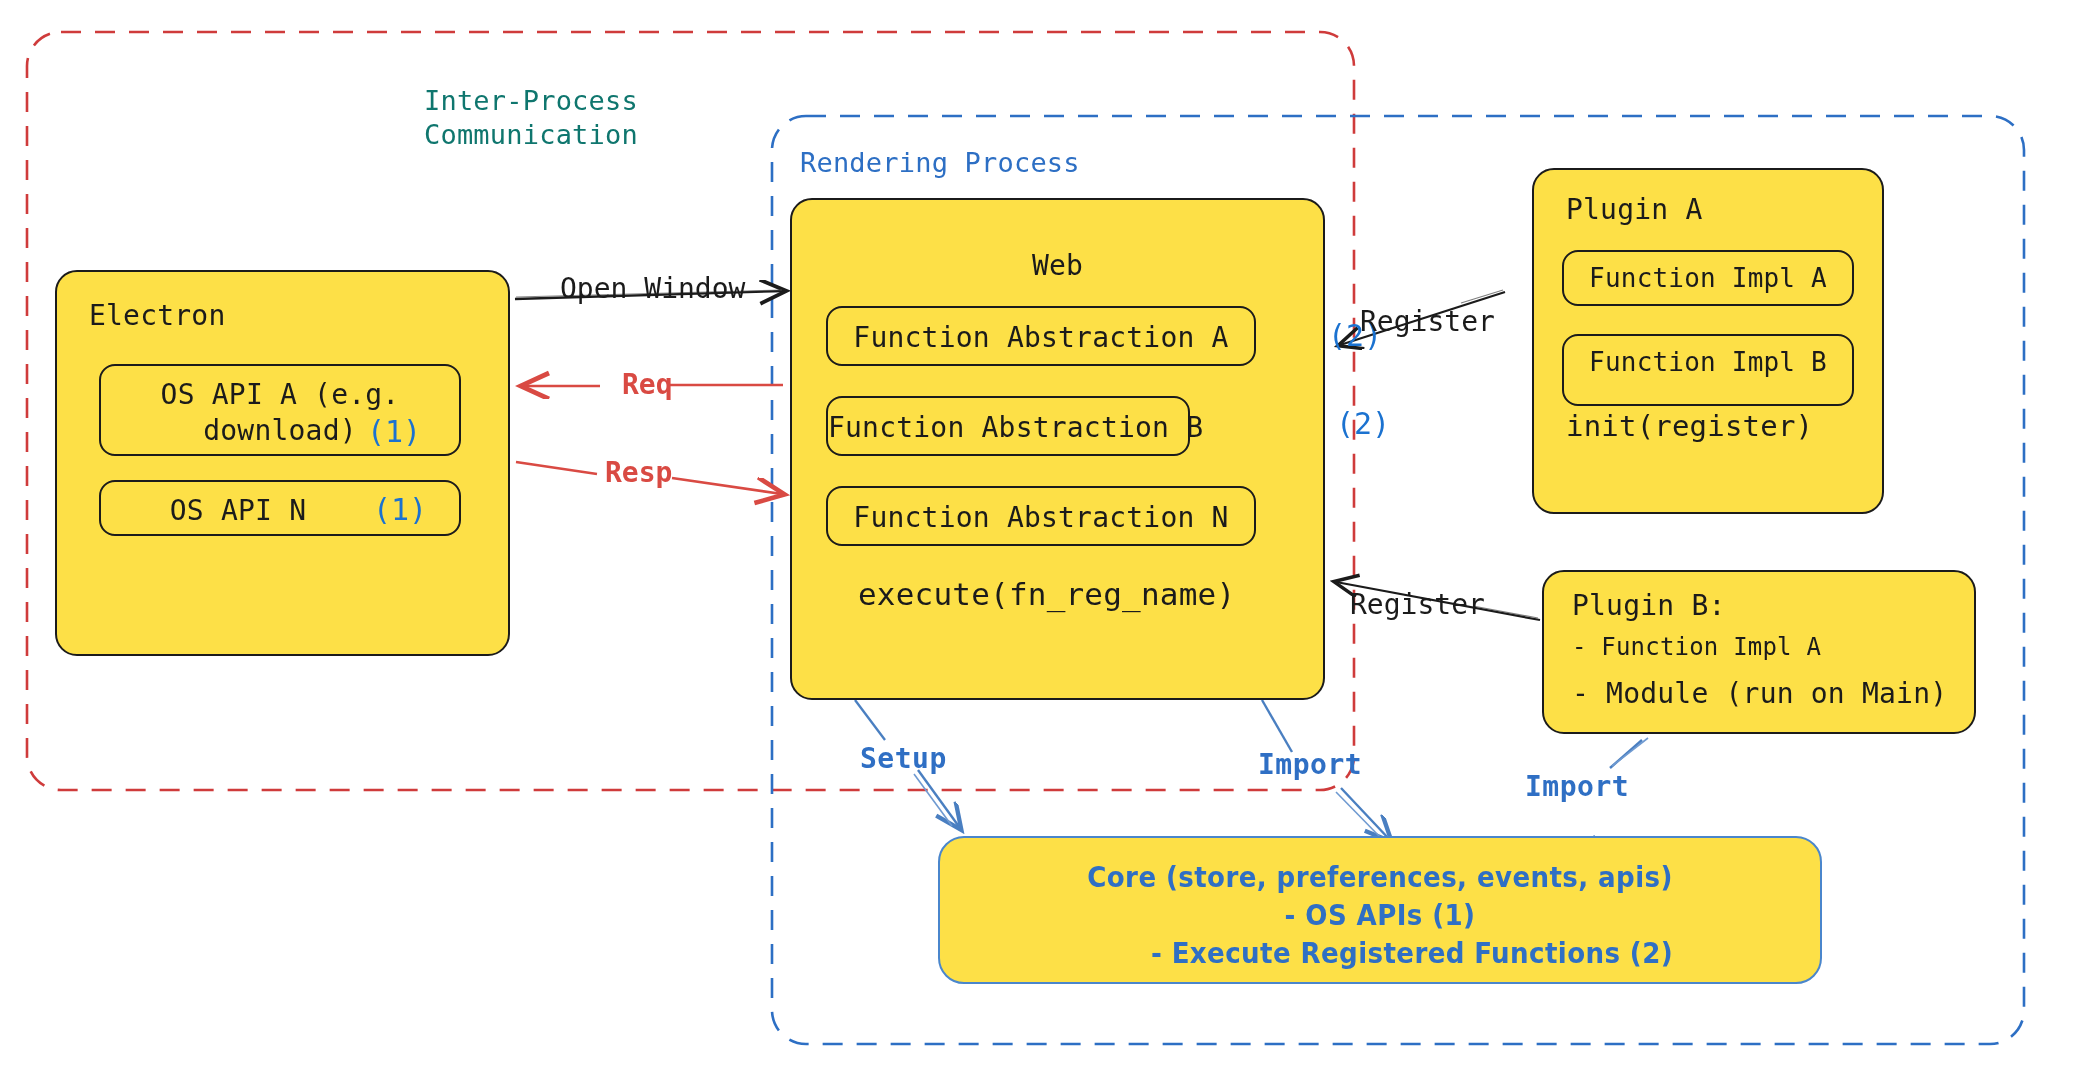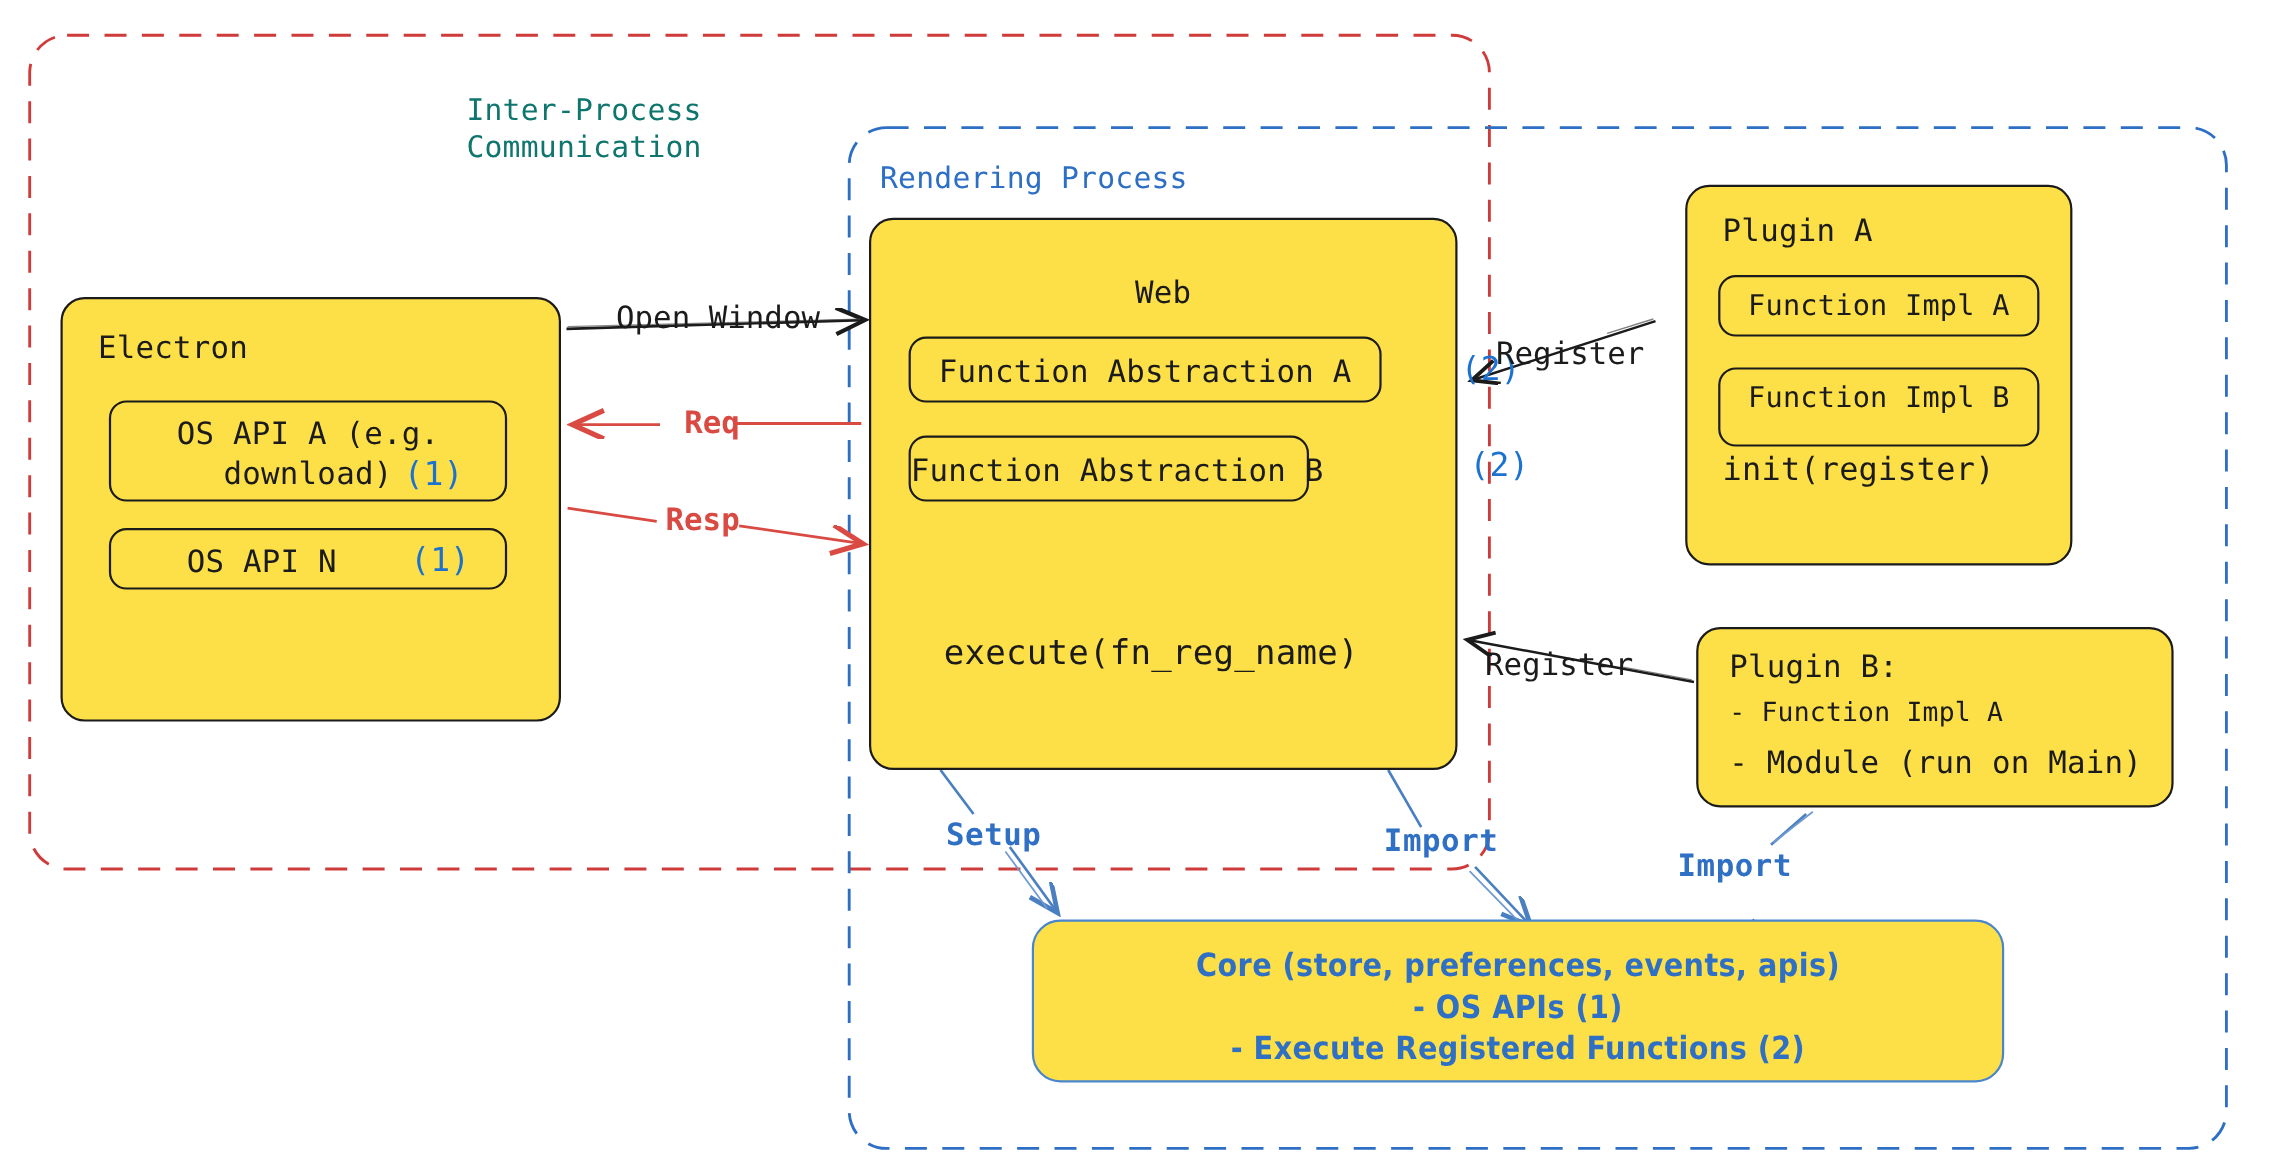--- a/index.html
+++ b/index.html
@@ -124,20 +124,23 @@
     <div class="label node-title" style="left:0;top:48px;width:100%;text-align:center;">Web</div>
 
     <div class="node inner" style="left:34px;top:106px;width:430px;height:60px;">
       <div class="label inner-text" style="left:0;top:12px;">Function Abstraction A</div>
     </div>
 
     <div class="node inner" style="left:34px;top:196px;width:364px;height:60px;">
       <div class="label inner-text" style="left:0;top:12px;">Function Abstraction B</div>
     </div>
 
+    <div class="node inner" style="left:34px;top:286px;width:430px;height:60px;">
+      <div class="label inner-text" style="left:0;top:12px;">Function Abstraction N</div>
+    </div>
 
     <div class="label" style="left:48px;top:375px;font-size:31px;margin-left:18px;">execute(fn_reg_name)</div>
   </div>
 
   <div class="paren" style="left:1328px;top:318px;">(2)</div>
   <div class="paren" style="left:1336px;top:406px;">(2)</div>
 
   <div class="node" style="left:1532px;top:168px;width:352px;height:346px;">
     <div class="label node-title" style="left:32px;top:22px;">Plugin A</div>
 
@@ -154,21 +157,21 @@
 
   <div class="node" style="left:1542px;top:570px;width:434px;height:164px;">
     <div class="label" style="left:28px;top:16px;font-size:28px;">Plugin B:</div>
     <div class="label" style="left:28px;top:60px;font-size:24px;">- Function Impl A</div>
     <div class="label" style="left:28px;top:104px;font-size:28px;">- Module (run on Main)</div>
   </div>
 
   <div class="node" style="left:938px;top:836px;width:884px;height:148px;border-color:#4a86cc;border-width:2.6px;border-radius:26px;">
     <div class="core-text" style="left:0;top:20px;">Core (store, preferences, events, apis)</div>
     <div class="core-text" style="left:0;top:58px;">- OS APIs (1)</div>
-    <div class="core-text" style="left:0;top:96px;">- Execute Registered Functions (2)</div>
+    <div class="core-text" style="left:0;top:96px;padding-left:32px;">- Execute Registered Functions (2)</div>
   </div>
 
   <div class="edge-label dark" style="left:560px;top:272px;">Open Window</div>
 
   <div class="edge-label red" style="left:622px;top:368px;font-weight:bold;">Req</div>
 
   <div class="edge-label red" style="left:605px;top:456px;font-weight:bold;">Resp</div>
 
   <div class="edge-label dark" style="left:1360px;top:305px;">Register</div>
 

